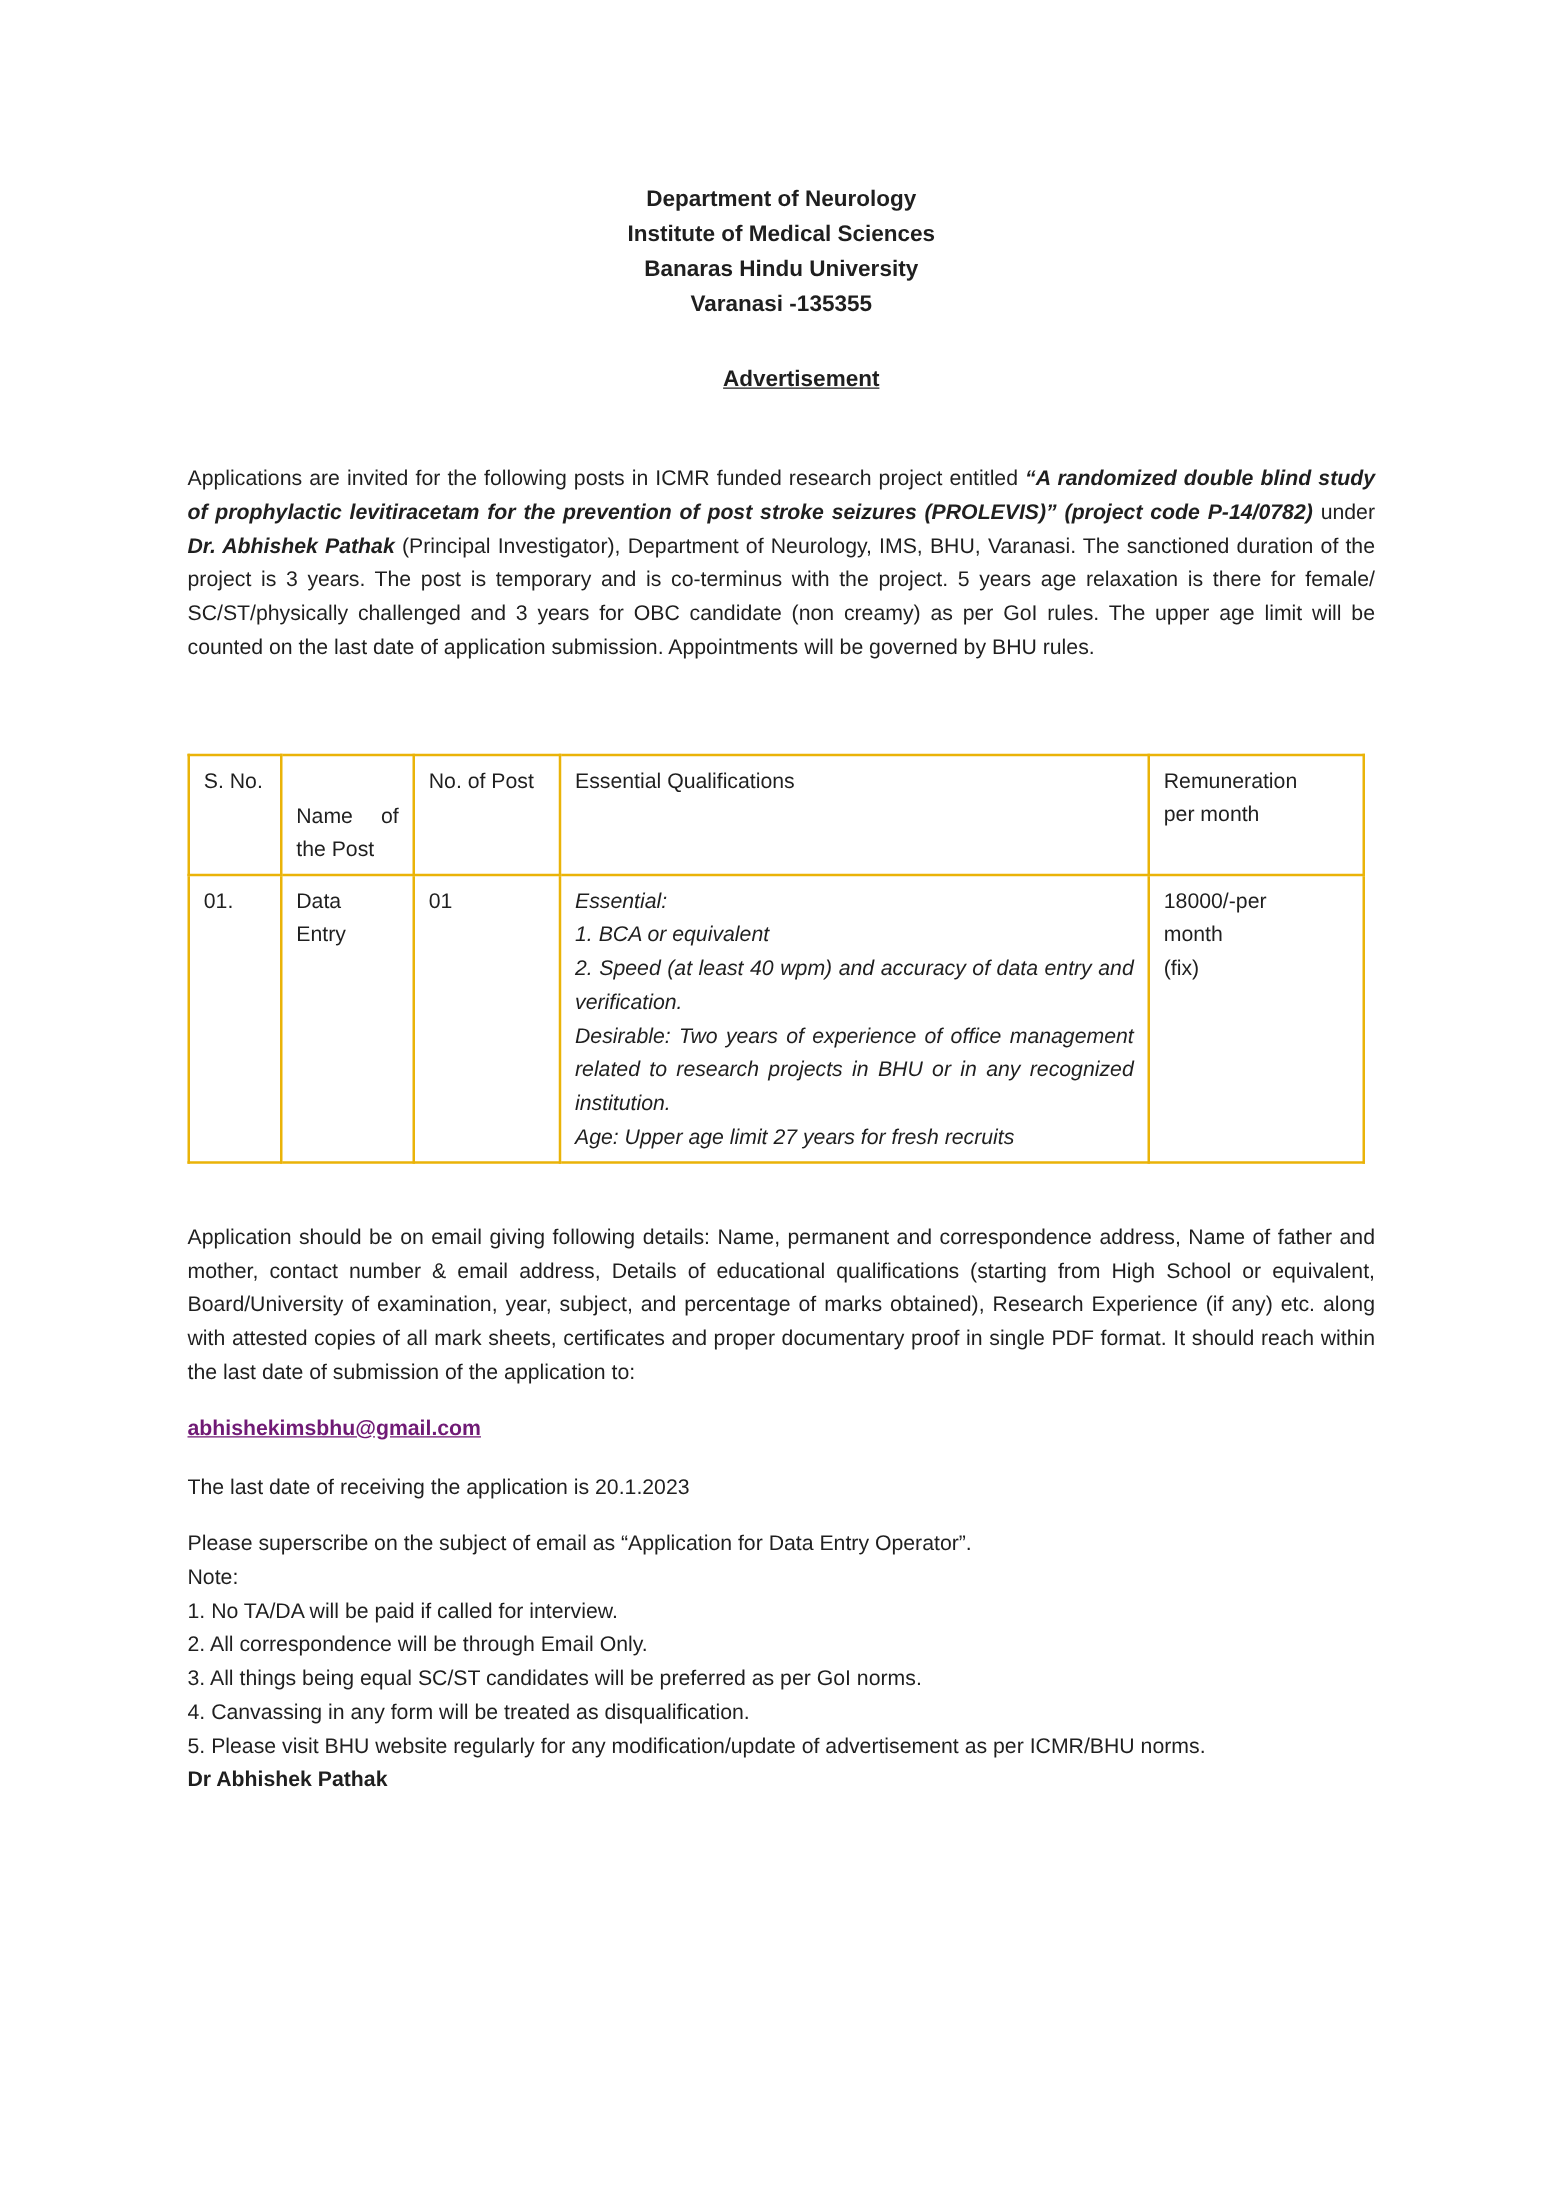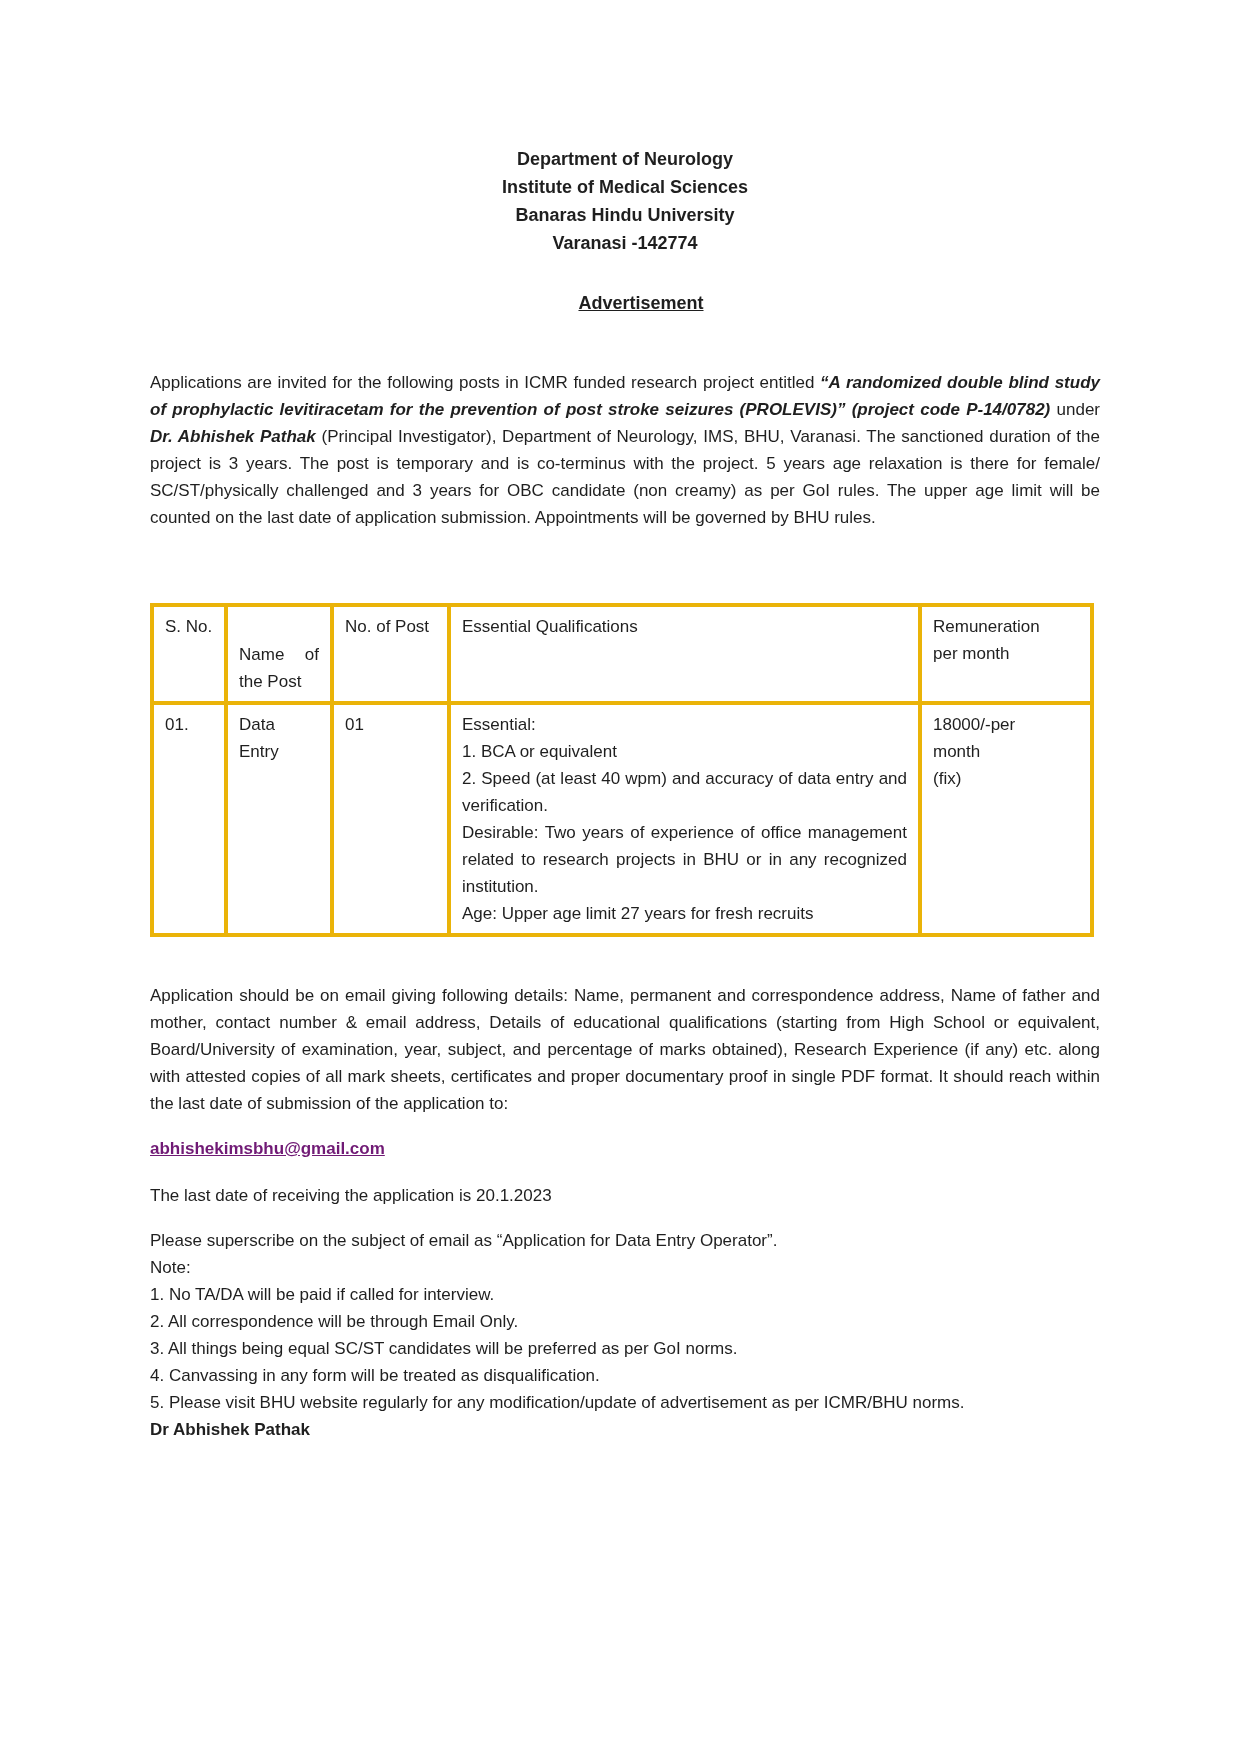--- a/index.html
+++ b/index.html
@@ -12,47 +12,47 @@
   }
   .doc-header{text-align:center;font-weight:bold;font-size:18px;line-height:28px;}
   .adv-wrap{text-align:center;margin-top:32px;font-size:18px;line-height:28px;}
   .adv-title{font-weight:bold;text-decoration:underline;margin-left:32px;}
   .para{margin:0;}
   .jus{text-align:justify;}
   .intro{margin-top:52px;}
   .b{font-weight:bold;font-style:italic;}
   table.posts{margin-top:72px;border-collapse:collapse;table-layout:fixed;width:940px;}
   .posts th,.posts td{
-    border:4px solid #eab308;vertical-align:top;
+    border:2px solid #eab308;vertical-align:top;
     padding:6px 11px;font-weight:normal;text-align:left;
     font-size:17px;line-height:27px;overflow:hidden;
   }
   col.c1{width:74px}col.c2{width:106px}col.c3{width:117px}col.c4{width:471px}col.c5{width:172px}
   .posts thead tr{height:80px;}
   .posts tbody tr{height:230px;}
   .th-name .j1{text-align:justify;text-align-last:justify;margin-top:28px;}
-  td.qual > div{text-align:justify;}
+  td.qual > div{text-align:justify;font-style:italic;}
   .app-para{margin-top:45px;}
   .email-line{margin:18px 0 0 0;}
   .email{color:#701a75;font-weight:bold;text-decoration:underline;cursor:pointer;}
   .last-date{margin-top:20px;}
   .subject{margin-top:18px;}
   .note{margin:0;}
   .signature{font-weight:bold;}
 </style>
 </head>
 <body>
 
 <div class="page">
 
   <div class="doc-header">
     <div>Department of Neurology</div>
     <div>Institute of Medical Sciences</div>
     <div>Banaras Hindu University</div>
-    <div>Varanasi -142774</div>
+    <div>Varanasi -135355</div>
   </div>
 
   <div class="adv-wrap">
     <span class="adv-title">Advertisement</span>
   </div>
 
   <p class="para jus intro"><span>Applications are invited for the following posts in ICMR funded research project entitled </span><span class="b">“A randomized double blind study of prophylactic levitiracetam for the prevention of post stroke seizures (PROLEVIS)” (project code P-14/0782)</span><span> under </span><span class="b">Dr. Abhishek Pathak</span><span> (Principal Investigator), Department of Neurology, IMS, BHU, Varanasi. The sanctioned duration of the project is 3 years. The post is temporary and is co-terminus with the project. 5 years age relaxation is there for female/ SC/ST/physically challenged and 3 years for OBC candidate (non creamy) as per GoI rules. The upper age limit will be counted on the last date of application submission. Appointments will be governed by BHU rules.</span></p>
 
   <table class="posts">
     <colgroup>

